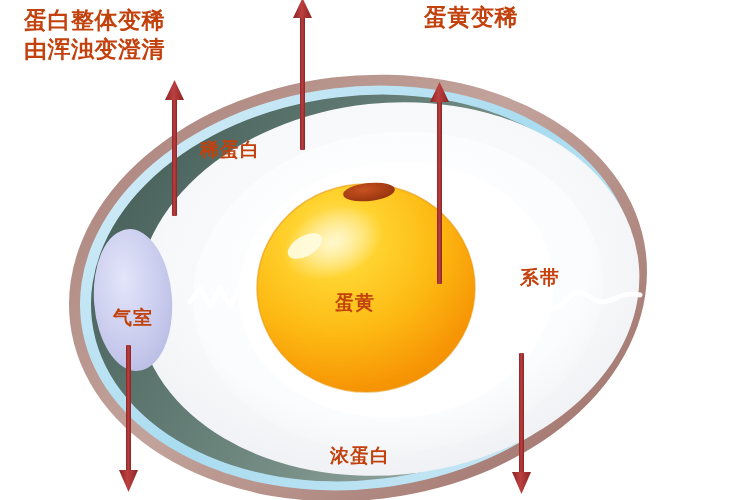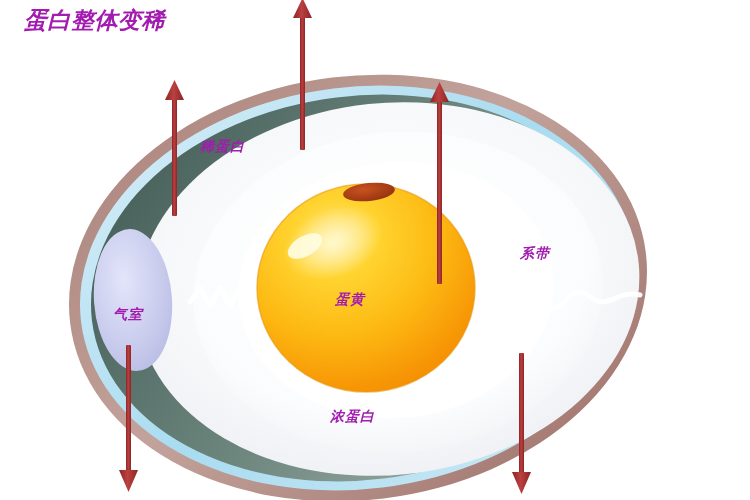--- a/index.html
+++ b/index.html
@@ -6,36 +6,35 @@
   body{
     width:750px;height:500px;overflow:hidden;
     background:#ffffff;
     font-family:"Liberation Sans","DejaVu Sans",sans-serif;
     position:relative;
   }
   #stage{position:absolute;left:0;top:0;width:750px;height:500px;}
   .svg-layer{position:absolute;left:0;top:0;width:750px;height:500px;}
   .anno{
     position:absolute;
-    color:#a21caf;
+    color:#c2410c;
     font-weight:bold;
     line-height:1.28;
     white-space:pre;
     letter-spacing:0.5px;
-    font-style:italic;
   }
   .callout{font-size:23px;}
-  .part-label{font-size:14px;letter-spacing:1px;}
+  .part-label{font-size:19px;letter-spacing:1px;}
   #note-top-left{left:24px;top:6px;}
   #note-top-right{left:424px;top:3px;}
   #label-thin-white{left:200px;top:138px;}
   #label-air-cell{left:113px;top:286px;margin-top:20px;}
   #label-yolk{left:335px;top:291px;}
-  #label-chalaza{left:520px;top:245px;}
-  #label-thick-white{left:330px;top:408px;text-align:right;}
+  #label-chalaza{left:520px;top:266px;}
+  #label-thick-white{left:330px;top:444px;text-align:right;}
 </style>
 </head>
 <body>
 
 <div id="stage">
 
   <svg class="svg-layer" viewBox="0 0 750 500" xmlns="http://www.w3.org/2000/svg">
     <defs>
       <linearGradient id="gShellOuter" x1="0" y1="0" x2="1" y2="1">
         <stop offset="0%" stop-color="#a98079"></stop>
@@ -144,23 +143,23 @@
         <rect x="126" y="345" width="5" height="128" rx="1"></rect>
         <polygon points="128.5,492 119,470 138,470"></polygon>
       </g>
       <g>
         <rect x="519" y="353" width="5" height="122" rx="1"></rect>
         <polygon points="521.5,494 512,472 531,472"></polygon>
       </g>
     </g>
   </svg>
 
-  <div class="anno callout" id="note-top-left"><span>蛋白整体变稀</span><br></div>
+  <div class="anno callout" id="note-top-left"><span>蛋白整体变稀</span><br><span>由浑浊变澄清</span></div>
 
-  <div class="anno callout" id="note-top-right"><br></div>
+  <div class="anno callout" id="note-top-right"><span>蛋黄变稀</span><br></div>
 
   <div class="anno part-label" id="label-thin-white">稀蛋白</div>
   <div class="anno part-label" id="label-air-cell">气室</div>
   <div class="anno part-label" id="label-yolk">蛋黄</div>
   <div class="anno part-label" id="label-chalaza">系带</div>
   <div class="anno part-label" id="label-thick-white">浓蛋白</div>
 
 </div>
 
 </body></html>

